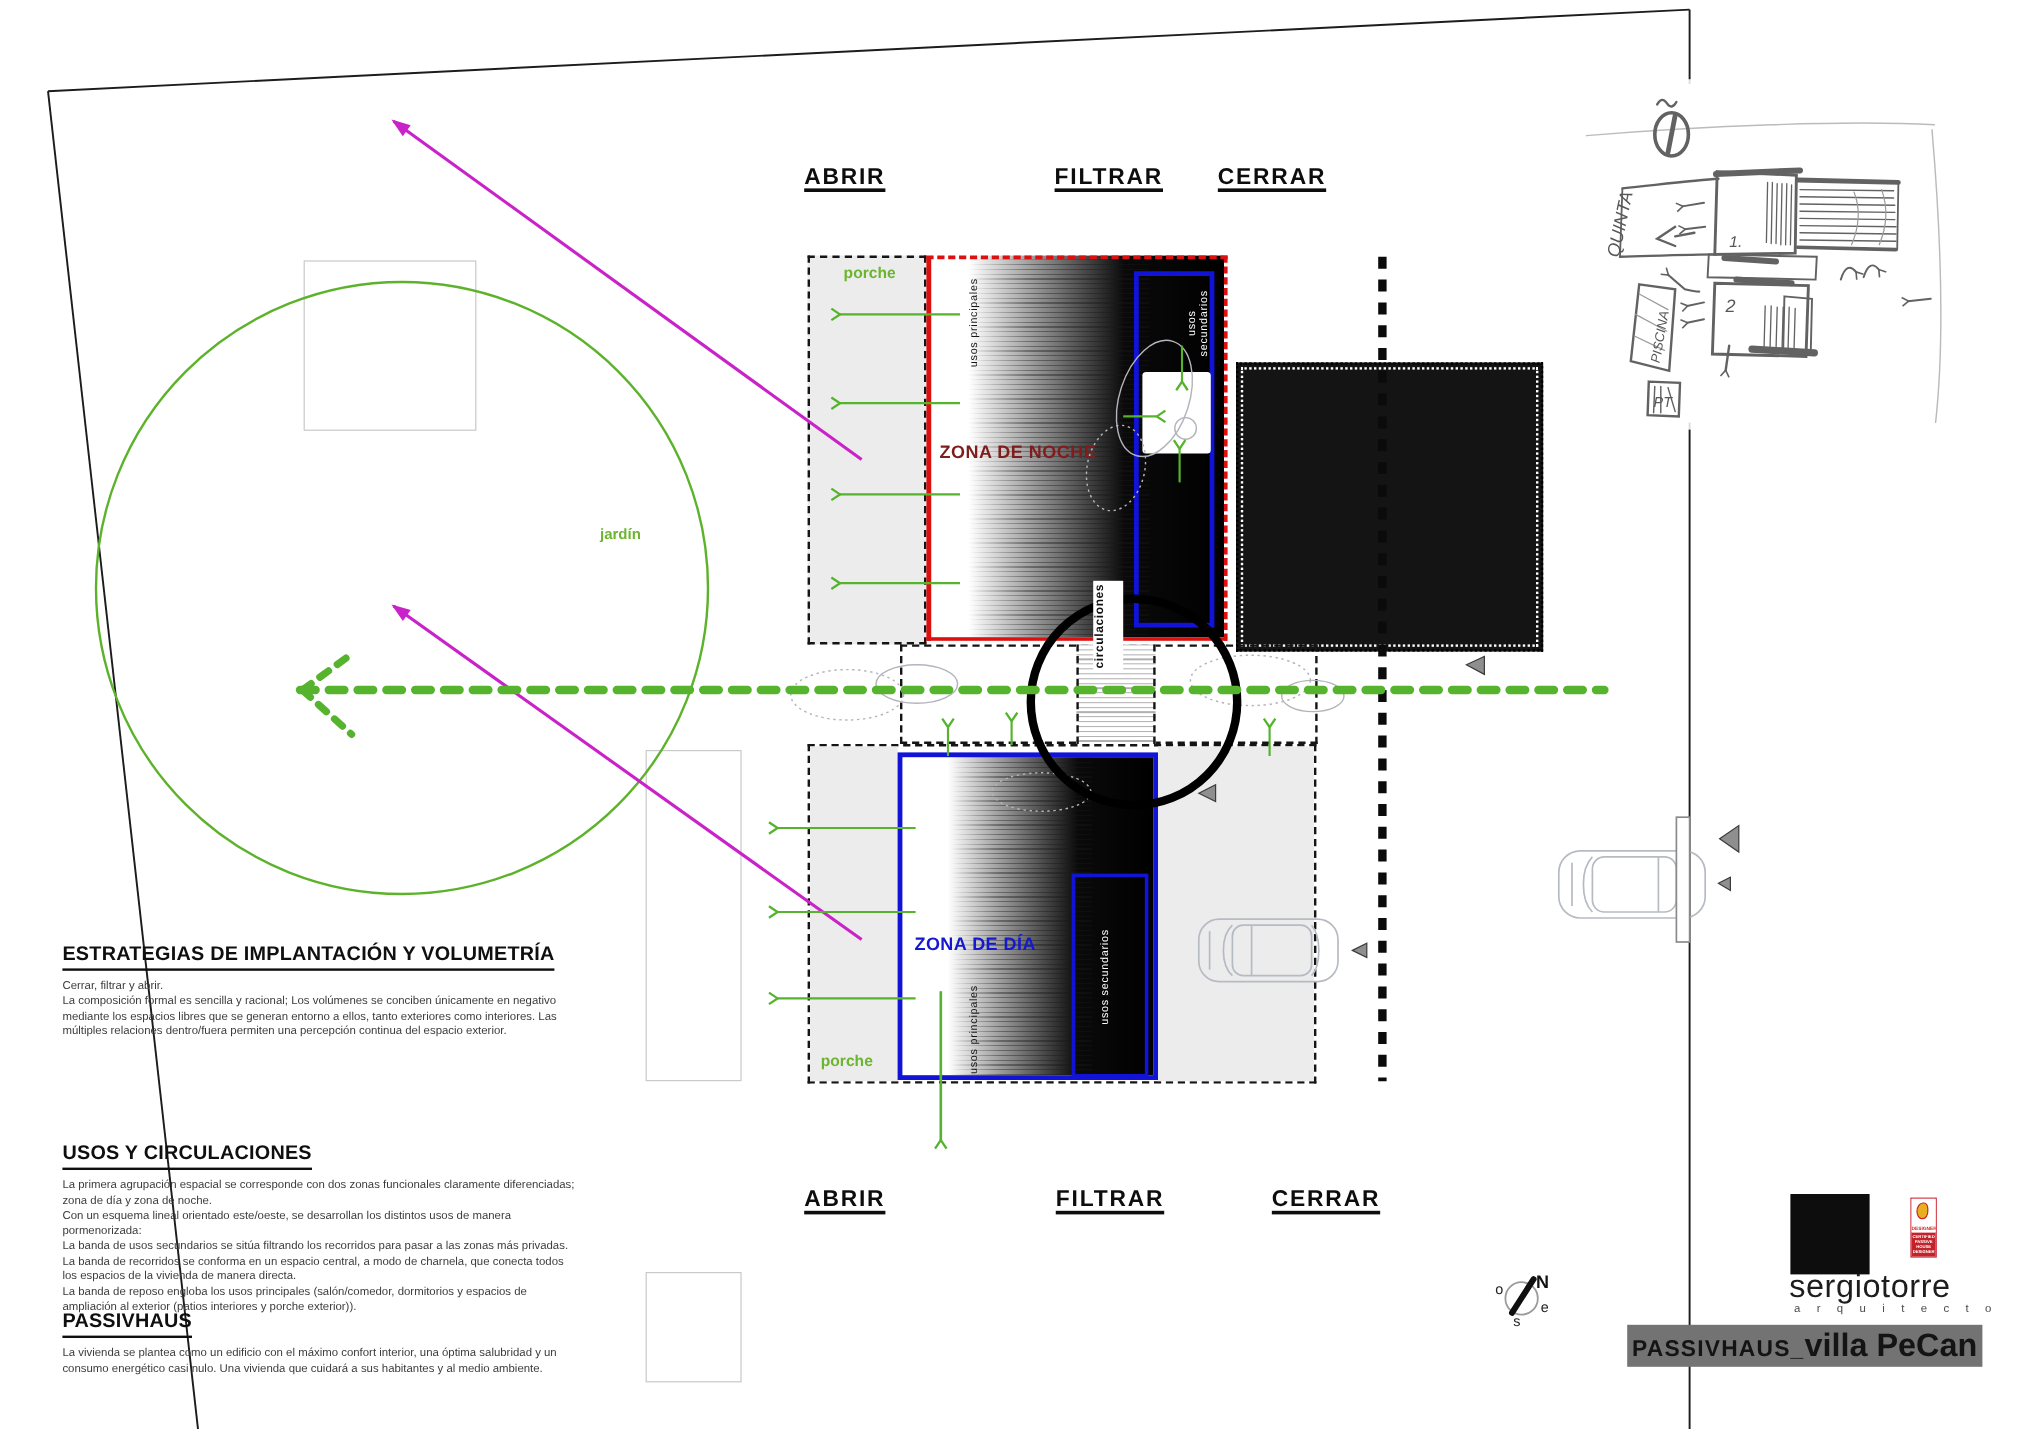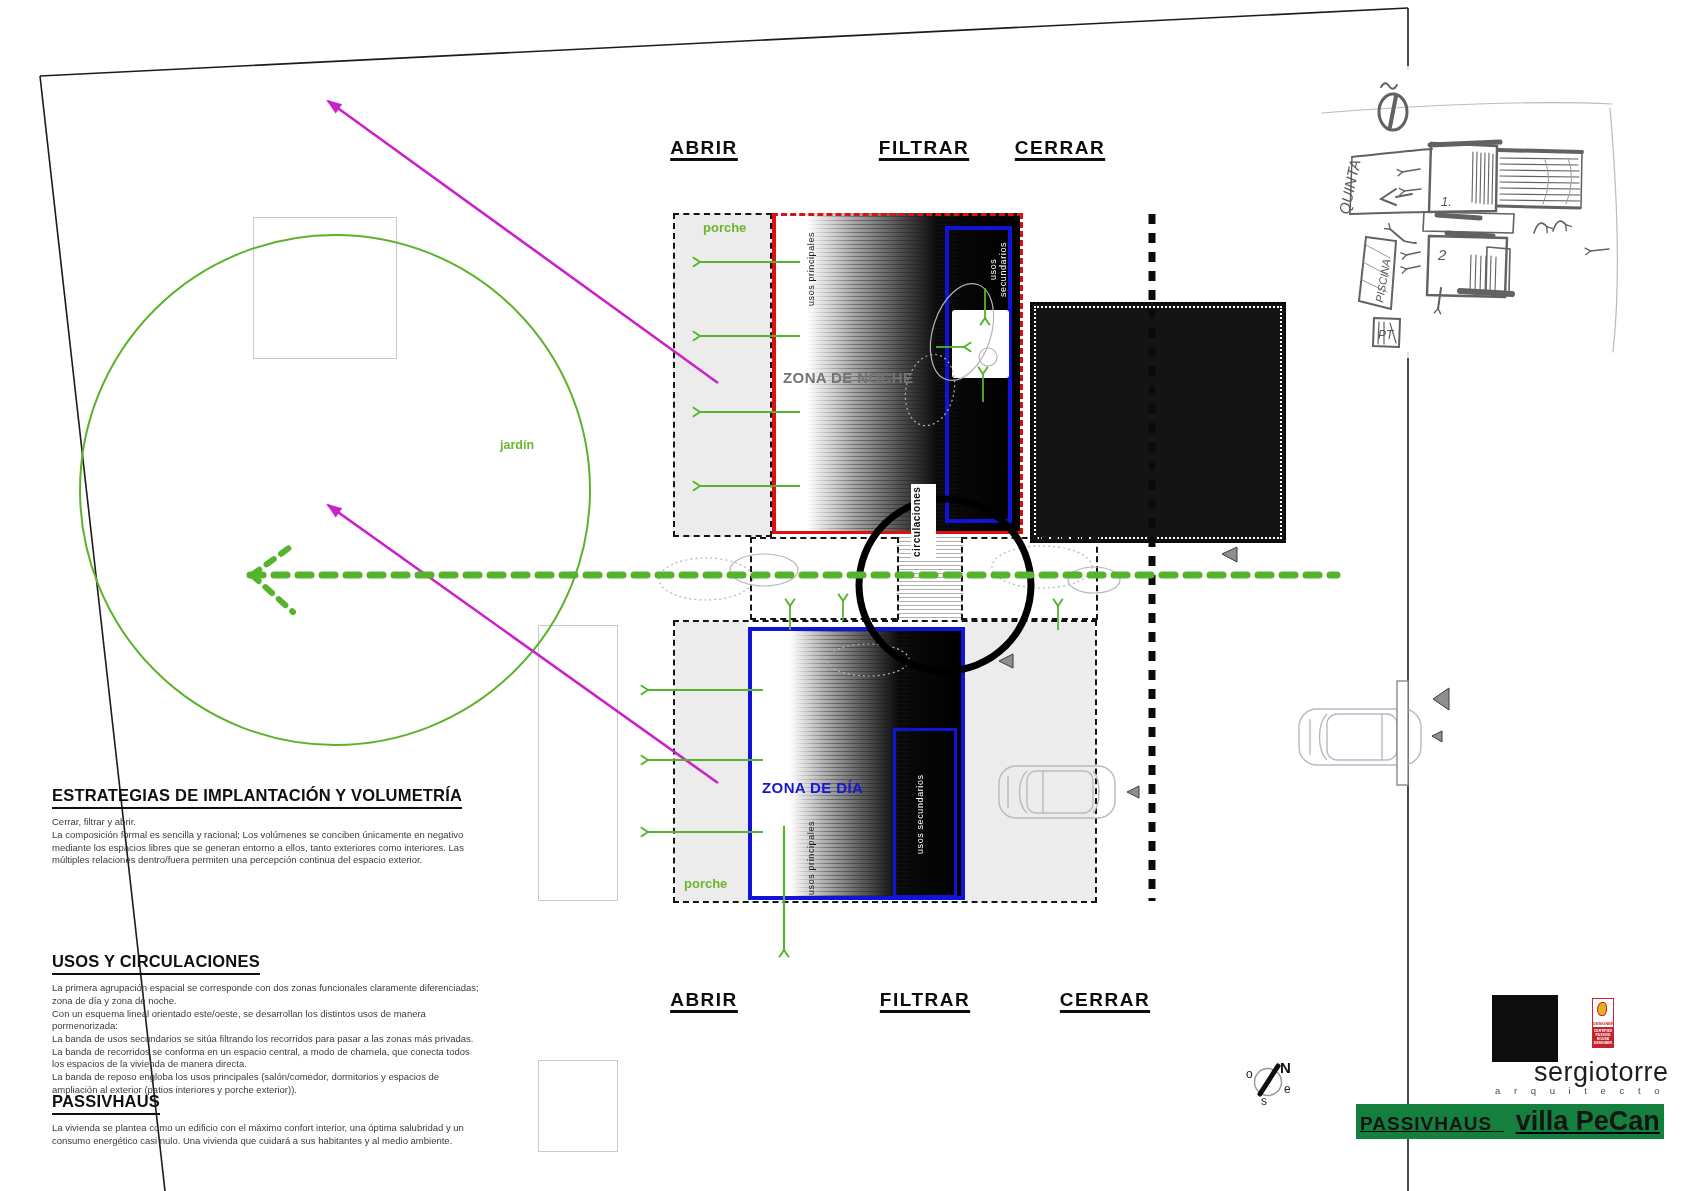--- a/index.html
+++ b/index.html
@@ -40,21 +40,21 @@
   .green-label{position:absolute;font-weight:bold;color:#6cb52f;}
   .tb{position:absolute;left:52px;width:428px;color:#3b3b3b;font-size:9.5px;line-height:1.34;}
   .tb h3{margin:0 0 7px 0;font-size:16.5px;color:#0f0f0f;display:inline-block;
      border-bottom:2.5px solid #0f0f0f;padding-bottom:1px;letter-spacing:.2px;}
   .tb p{margin:0;}
   .tb p.gap{margin-top:0;}
   
   .logo-square{position:absolute;background:#0d0d0d;}
   .studio{position:absolute;font-size:27px;font-weight:300;color:#1d1d1d;letter-spacing:.5px;}
   .studio-sub{position:absolute;font-size:9.5px;color:#4a4a4a;letter-spacing:5.5px;}
-  .project-row{position:absolute;display:flex;align-items:baseline;gap:12px;background:#15803d;padding:2px 4px;text-decoration:underline;}
+  .project-row{position:absolute;display:flex;align-items:baseline;gap:0;background:#737373;padding:2px 4px;}
   .project-prefix{font-weight:bold;font-size:19px;color:#141414;letter-spacing:1px;}
   .project-name{font-weight:bold;font-size:27px;color:#141414;text-align:center;}
   .badge{position:absolute;width:22px;height:50px;border:.5px solid #c23;box-sizing:border-box;}
   .badge .bt{height:28px;background:#fff;color:#c22;font-size:4px;text-align:center;overflow:hidden;position:relative;}
   .badge .mark{position:absolute;left:4px;top:3px;width:8px;height:12px;background:#e8b020;border-radius:60% 40% 50% 50%;border:1px solid #c22;}
   .badge .bt span{position:absolute;bottom:1px;left:0;right:0;font-weight:bold;}
   .badge .bb{height:20px;background:#c2232b;color:#fff;font-size:3.5px;line-height:1.2;text-align:center;
      display:flex;align-items:center;justify-content:center;padding:1px;box-sizing:border-box;font-weight:bold;}
 </style>
 </head>
@@ -237,21 +237,21 @@
   <div class="strategy" style="left:662px;top:119px;width:84px;">ABRIR</div>
   <div class="strategy" style="left:878px;top:119px;width:92px;">FILTRAR</div>
   <div class="strategy" style="left:1014px;top:119px;width:92px;">CERRAR</div>
   <div class="strategy" style="left:662px;top:971px;width:84px;">ABRIR</div>
   <div class="strategy" style="left:879px;top:971px;width:92px;">FILTRAR</div>
   <div class="strategy" style="left:1059px;top:971px;width:92px;">CERRAR</div>
 
   <div class="green-label" style="left:703px;top:220px;font-size:13px;">porche</div>
   <div class="green-label" style="left:684px;top:876px;font-size:13px;">porche</div>
   <div class="green-label" style="left:500px;top:438px;font-size:12.5px;">jardín</div>
-  <div class="zone-label" style="left:783px;top:369px;color:#737373;">ZONA DE NOCHE</div>
+  <div class="zone-label" style="left:783px;top:369px;color:#7f1d1d;">ZONA DE NOCHE</div>
   <div class="zone-label" style="left:762px;top:779px;color:#1418cf;">ZONA DE DÍA</div>
   <div class="vlabel" style="left:806px;top:230px;height:78px;">usos principales</div>
   <div class="vlabel white" style="left:988px;top:230px;height:78px;">usos secundarios</div>
   <div class="vlabel" style="left:806px;top:816px;height:84px;">usos principales</div>
   <div class="vlabel white" style="left:915px;top:770px;height:88px;">usos secundarios</div>
   <div class="circ-label" style="left:911px;top:484px;width:25px;height:76px;">circulaciones</div>
 
   <div class="tb" style="top:784px;">
     <h3>ESTRATEGIAS DE IMPLANTACIÓN Y VOLUMETRÍA</h3>
     <p>Cerrar, filtrar y abrir.</p>
@@ -271,20 +271,20 @@
   </div>
 
   <div class="logo-square" style="left:1492px;top:995px;width:66px;height:67px;"></div>
   <div class="badge" style="left:1592px;top:998px;">
     <div class="bt">
         <i class="mark"></i>
         <span>DESIGNER</span>
       </div>
     <div class="bb">CERTIFIED PASSIVE HOUSE DESIGNER</div>
   </div>
-  <div class="studio" style="left:1491px;top:1057px;margin-left:43px;">sergiotorre</div>
+  <div class="studio" style="left:1491px;top:1057px;">sergiotorre</div>
   <div class="studio-sub" style="left:1495px;top:1085px;">a r q u i t e c t o</div>
   <div class="project-row" style="left:1356px;top:1104px;">
     <span class="project-prefix">PASSIVHAUS_</span>
     <span class="project-name">villa PeCan</span>
   </div>
 
 </div>
 
 </body></html>

